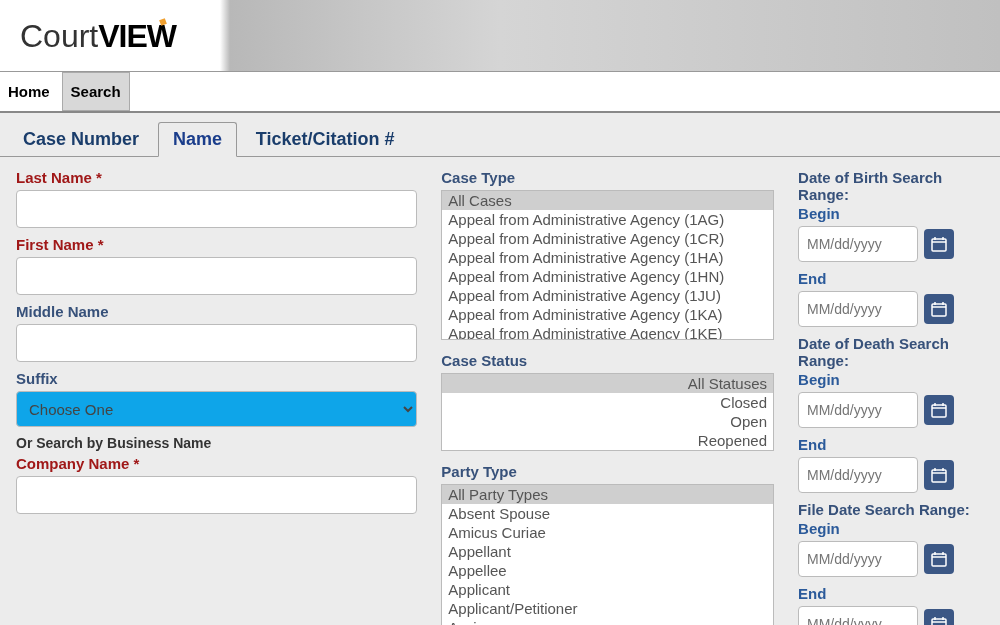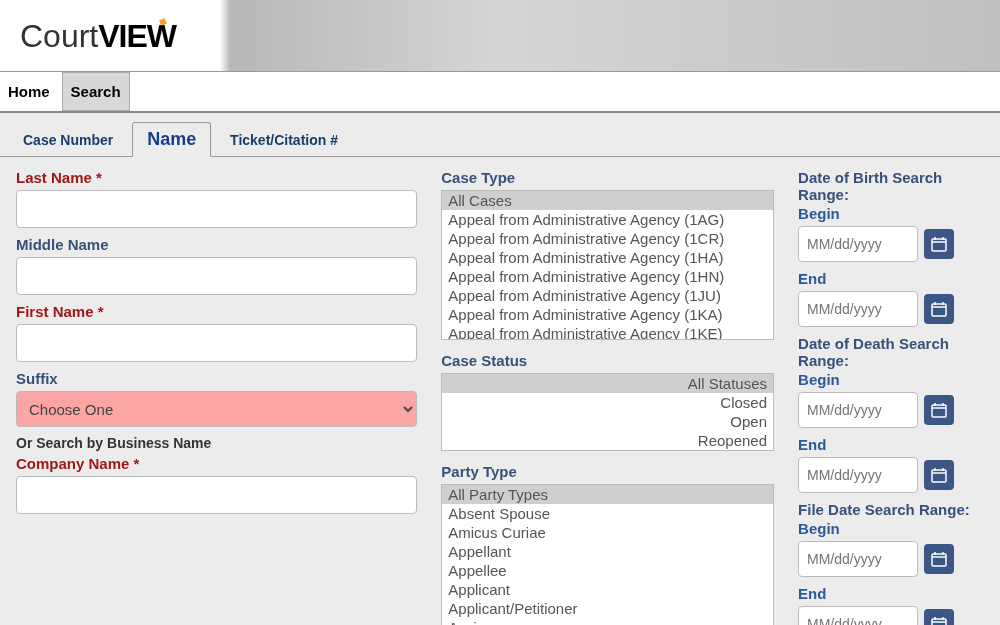--- a/index.html
+++ b/index.html
@@ -8,37 +8,37 @@
     .header-banner { height: 72px; background: linear-gradient(90deg, #fff 0%, #fff 22%, #b8b8b8 23%, #d5d5d5 50%, #c0c0c0 100%); position: relative; border-bottom: 1px solid #999; }
     .logo { position: absolute; left: 20px; top: 18px; font-size: 32px; font-weight: 400; color: #333; }
     .logo-bold { font-weight: bold; color: #000; letter-spacing: -1px; }
     .logo-accent { display: inline-block; width: 6px; height: 6px; background: #f0a030; position: relative; top: -22px; left: -16px; transform: rotate(-20deg); }
     
     .nav-bar { background: #fff; padding: 0; border-bottom: 2px solid #888; }
     .nav-item { display: inline-block; padding: 10px 8px; font-weight: bold; font-size: 15px; cursor: pointer; }
     .nav-item.active { background: #d8d8d8; border: 1px solid #aaa; }
     
     .tabs-row { padding: 8px 8px 0 8px; background: #ececec; }
-    .tab { display: inline-block; padding: 6px 14px; font-size: 14px; color: #1a3d6b; cursor: pointer; border: 1px solid transparent; border-bottom: none; position: relative; top: 1px; }
+    .tab { display: inline-block; padding: 6px 14px; font-size: 18px; color: #1a3d6b; cursor: pointer; border: 1px solid transparent; border-bottom: none; position: relative; top: 1px; }
     .tab.active { background: #ececec; border: 1px solid #999; border-bottom: 1px solid #ececec; font-size: 18px; font-weight: bold; color: #1a3d8b; border-radius: 3px 3px 0 0; }
     .tab.inactive { color: #1a3d6b; font-weight: bold; }
     
     .content { background: #ececec; padding: 12px 16px; border-top: 1px solid #999; display: flex; gap: 24px; }
     
     .col-left { width: 410px; }
     .col-mid { width: 340px; }
     .col-right { width: 190px; }
     
     .field-group { margin-bottom: 8px; }
     .field-label { display: block; font-weight: bold; color: #37517a; margin-bottom: 4px; font-size: 15px; }
     .field-label.required { color: #a01818; }
     .asterisk { color: #a01818; }
     
     .text-input { width: 100%; height: 38px; border: 1px solid #bbb; border-radius: 4px; padding: 4px 8px; font-size: 14px; background: #fff; }
-    .select-input { width: 100%; height: 36px; border: 1px solid #bbb; border-radius: 4px; padding: 4px 8px; font-size: 15px; background: #fca5a5; color: #444; }
+    .select-input { width: 100%; height: 36px; border: 1px solid #bbb; border-radius: 4px; padding: 4px 8px; font-size: 15px; background: #0ea5e9; color: #444; }
     
     .sub-label { font-weight: bold; color: #333; font-size: 14px; margin: 6px 0 4px 0; }
     
     .list-box { width: 100%; border: 1px solid #bbb; background: #fff; font-size: 15px; color: #555; overflow-y: scroll; }
     .list-box.h1 { height: 150px; }
     .list-box.h2 { height: 78px; text-align: right; }
     .list-box.h3 { height: 172px; }
     .list-item { padding: 1px 6px; cursor: pointer; }
     .list-item.selected { background: #cfcfcf; }
     
@@ -75,25 +75,25 @@
 </div>
 
 <div class="content">
 
   <div class="col-left">
     <div class="field-group">
       <label class="field-label required"><span>Last Name</span> <span class="asterisk">*</span></label>
       <input class="text-input" type="text" style="">
     </div>
     <div class="field-group">
+      <label class="field-label required"><span>First Name</span> <span class="asterisk">*</span></label>
+      <input class="text-input" type="text" style="">
+    </div>
+    <div class="field-group">
       <label class="field-label">Middle Name</label>
-      <input class="text-input" type="text" style="">
-    </div>
-    <div class="field-group">
-      <label class="field-label required"><span>First Name</span> <span class="asterisk">*</span></label>
       <input class="text-input" type="text" style="">
     </div>
     <div class="field-group">
       <label class="field-label">Suffix</label>
       <select class="select-input">
         <option>Choose One</option>
       </select>
     </div>
     <div class="sub-label">Or Search by Business Name</div>
     <div class="field-group">

